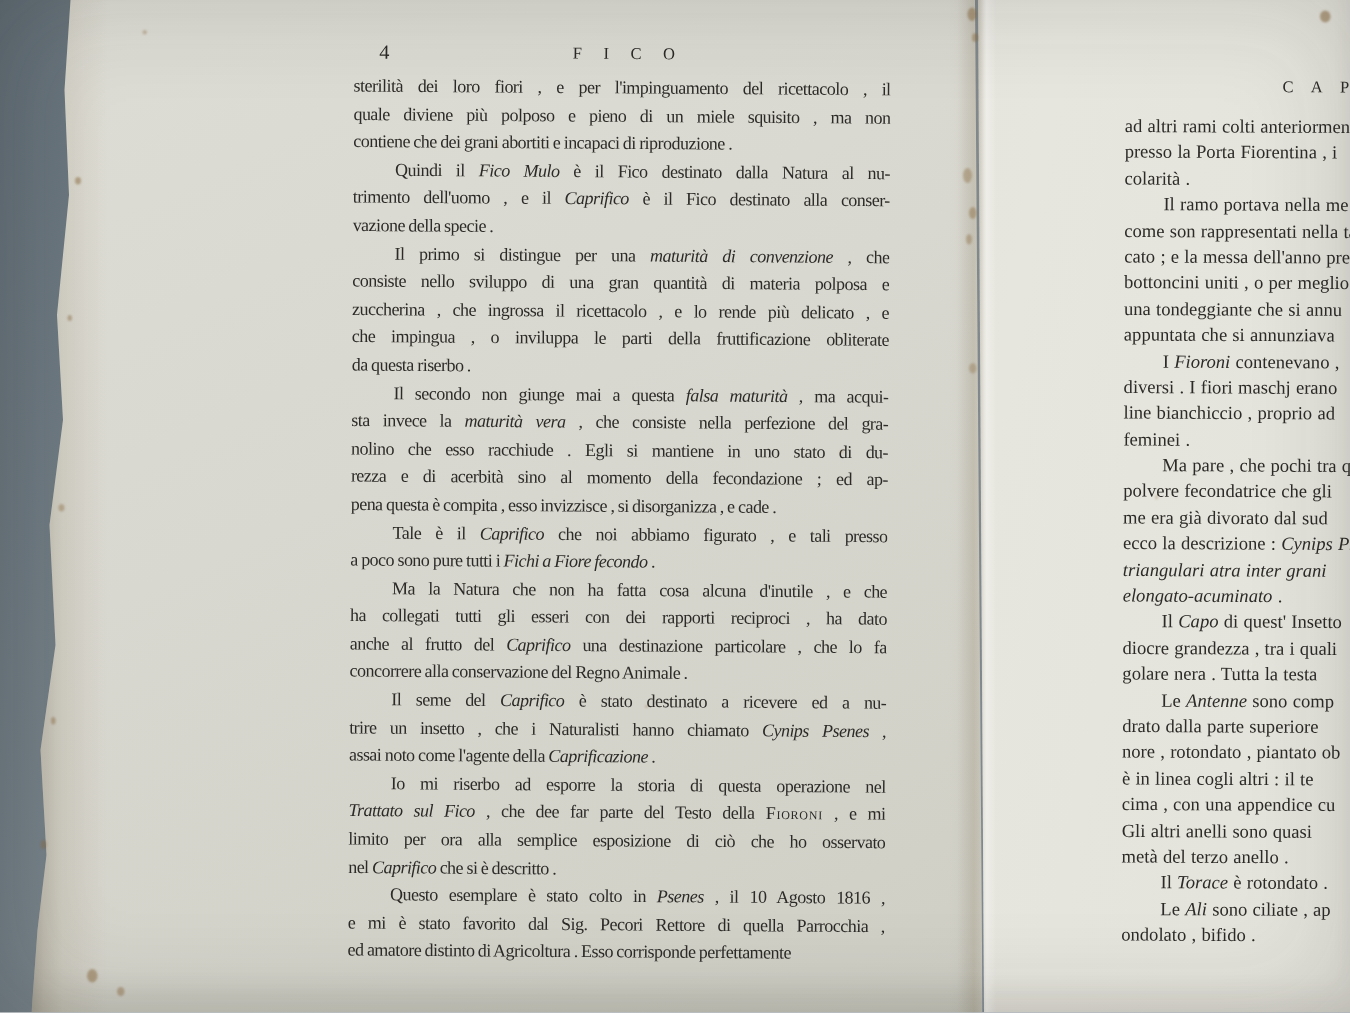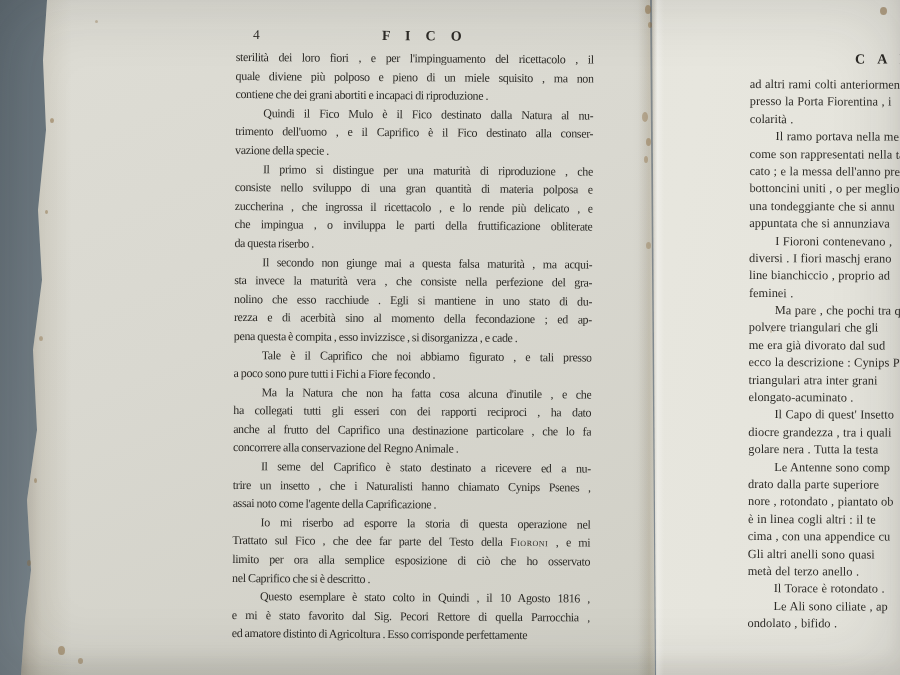--- a/index.html
+++ b/index.html
@@ -42,31 +42,31 @@
     box-shadow:inset 0 0 70px rgba(30,30,30,.16);}
   
   .text-block{position:absolute;font-size:12px;line-height:18.6px;
     letter-spacing:-.35px;word-spacing:-.4px;}
   .lt{left:236px;top:24px;width:358px;transform:rotate(.4deg);transform-origin:0 0;}
   .rt{left:750px;top:50px;width:230px;transform:rotate(.25deg);transform-origin:0 0;
     font-size:12.4px;line-height:17.4px;letter-spacing:0;word-spacing:.4px;}
   .head-row{position:relative;height:24px;}
   .rt .head-row{height:26px;}
   .pgnum{position:absolute;left:17px;top:2px;font-size:13.5px;}
-  .rhead{position:absolute;left:146px;top:2px;font-size:14px;letter-spacing:6px;font-weight:bold;}
+  .rhead{position:absolute;left:146px;top:2px;font-size:11px;letter-spacing:6px;font-weight:normal;}
   .rt .rhead{left:105px;top:0;letter-spacing:4.5px;}
   .line{height:18.6px;overflow:hidden;text-align:justify;}
   .line::after{content:"";display:inline-block;width:100%;height:0;}
   .line.end{text-align:left;}
   .line.end::after{content:none;}
   .line.ind{text-indent:28px;}
   .rt .line{height:17.4px;white-space:nowrap;text-align:left;overflow:visible;}
   .rt .line::after{content:none;}
   .rt .line.ind{text-indent:26px;}
-  .it{}
+  .it{font-style:italic;}
   .sc{font-variant:small-caps;letter-spacing:.5px;}
   
   .fox{position:absolute;border-radius:50%;background:var(--fox,#8a6a3e);filter:blur(.6px);pointer-events:none;}
 </style>
 </head>
 <body style="--ink: #2d2b27; --fox: #8a6a3e;">
 
 <div class="page page-left"></div>
 
 <div class="page page-right"></div>
@@ -77,21 +77,21 @@
     <span class="pgnum">4</span>
     <span class="rhead">F I C O</span>
   </div>
   <div>
       <div class="line"><span>sterilità dei loro fiori , e per l'impinguamento del ricettacolo , il</span></div>
       <div class="line"><span>quale diviene più polposo e pieno di un miele squisito , ma non</span></div>
       <div class="line end"><span>contiene che dei grani abortiti e incapaci di riproduzione .</span></div>
       <div class="line ind"><span>Quindi il </span><span class="it">Fico Mulo</span><span> è il Fico destinato dalla Natura al nu-</span></div>
       <div class="line"><span>trimento dell'uomo , e il </span><span class="it">Caprifico</span><span> è il Fico destinato alla conser-</span></div>
       <div class="line end"><span>vazione della specie .</span></div>
-      <div class="line ind"><span>Il primo si distingue per una </span><span class="it">maturità di riproduzione</span><span> , che</span></div>
+      <div class="line ind"><span>Il primo si distingue per una </span><span class="it">maturità di convenzione</span><span> , che</span></div>
       <div class="line"><span>consiste nello sviluppo di una gran quantità di materia polposa e</span></div>
       <div class="line"><span>zuccherina , che ingrossa il ricettacolo , e lo rende più delicato , e</span></div>
       <div class="line"><span>che impingua , o inviluppa le parti della fruttificazione obliterate</span></div>
       <div class="line end"><span>da questa riserbo .</span></div>
       <div class="line ind"><span>Il secondo non giunge mai a questa </span><span class="it">falsa maturità</span><span> , ma acqui-</span></div>
       <div class="line"><span>sta invece la </span><span class="it">maturità vera</span><span> , che consiste nella perfezione del gra-</span></div>
       <div class="line"><span>nolino che esso racchiude . Egli si mantiene in uno stato di du-</span></div>
       <div class="line"><span>rezza e di acerbità sino al momento della fecondazione ; ed ap-</span></div>
       <div class="line end"><span>pena questa è compita , esso invizzisce , si disorganizza , e cade .</span></div>
       <div class="line ind"><span>Tale è il </span><span class="it">Caprifico</span><span> che noi abbiamo figurato , e tali presso</span></div>
@@ -100,21 +100,21 @@
       <div class="line"><span>ha collegati tutti gli esseri con dei rapporti reciproci , ha dato</span></div>
       <div class="line"><span>anche al frutto del </span><span class="it">Caprifico</span><span> una destinazione particolare , che lo fa</span></div>
       <div class="line end"><span>concorrere alla conservazione del Regno Animale .</span></div>
       <div class="line ind"><span>Il seme del </span><span class="it">Caprifico</span><span> è stato destinato a ricevere ed a nu-</span></div>
       <div class="line"><span>trire un insetto , che i Naturalisti hanno chiamato </span><span class="it">Cynips Psenes</span><span> ,</span></div>
       <div class="line end"><span>assai noto come l'agente della </span><span class="it">Caprificazione</span><span> .</span></div>
       <div class="line ind"><span>Io mi riserbo ad esporre la storia di questa operazione nel</span></div>
       <div class="line"><span class="it">Trattato sul Fico</span><span> , che dee far parte del Testo della </span><span class="sc">Fioroni</span><span> , e mi</span></div>
       <div class="line"><span>limito per ora alla semplice esposizione di ciò che ho osservato</span></div>
       <div class="line end"><span>nel </span><span class="it">Caprifico</span><span> che si è descritto .</span></div>
-      <div class="line ind"><span>Questo esemplare è stato colto in </span><span class="it">Quindi</span><span> , il 10 Agosto 1816 ,</span></div>
+      <div class="line ind"><span>Questo esemplare è stato colto in </span><span class="it">Psenes</span><span> , il 10 Agosto 1816 ,</span></div>
       <div class="line"><span>e mi è stato favorito dal Sig. Pecori Rettore di quella Parrocchia ,</span></div>
       <div class="line end"><span>ed amatore distinto di Agricoltura . Esso corrisponde perfettamente</span></div>
     </div>
 </div>
 
 <div class="text-block rt">
   <div class="head-row">
     <span class="rhead">C A P</span>
   </div>
   <div>
@@ -125,21 +125,21 @@
       <div class="line"><span>come son rappresentati nella ta</span></div>
       <div class="line"><span>cato ; e la messa dell'anno pre</span></div>
       <div class="line"><span>bottoncini uniti , o per meglio</span></div>
       <div class="line"><span>una tondeggiante che si annu</span></div>
       <div class="line"><span>appuntata che si annunziava</span></div>
       <div class="line ind"><span>I </span><span class="it">Fioroni</span><span> contenevano ,</span></div>
       <div class="line"><span>diversi . I fiori maschj erano</span></div>
       <div class="line"><span>line bianchiccio , proprio ad</span></div>
       <div class="line"><span>feminei .</span></div>
       <div class="line ind"><span>Ma pare , che pochi tra qu</span></div>
-      <div class="line"><span>polvere triangulari che gli</span></div>
+      <div class="line"><span>polvere fecondatrice che gli</span></div>
       <div class="line"><span>me era già divorato dal sud</span></div>
       <div class="line"><span>ecco la descrizione : </span><span class="it">Cynips Ps</span></div>
       <div class="line"><span class="it">triangulari atra inter grani</span></div>
       <div class="line"><span class="it">elongato-acuminato</span><span> .</span></div>
       <div class="line ind"><span>Il </span><span class="it">Capo</span><span> di quest' Insetto</span></div>
       <div class="line"><span>diocre grandezza , tra i quali</span></div>
       <div class="line"><span>golare nera . Tutta la testa</span></div>
       <div class="line ind"><span>Le </span><span class="it">Antenne</span><span> sono comp</span></div>
       <div class="line"><span>drato dalla parte superiore</span></div>
       <div class="line"><span>nore , rotondato , piantato ob</span></div>

